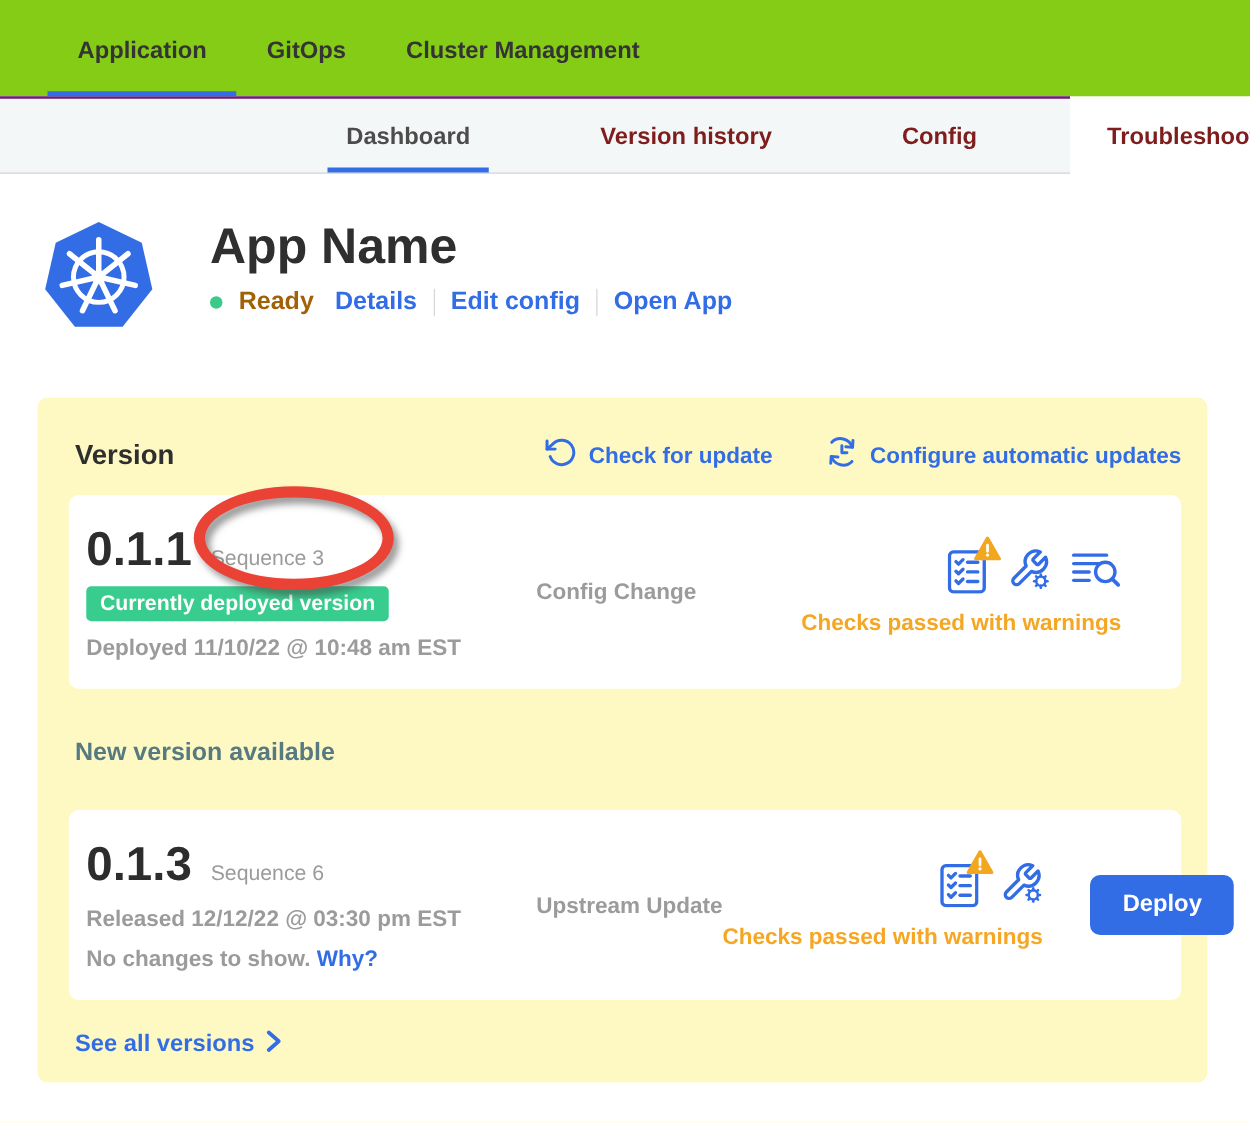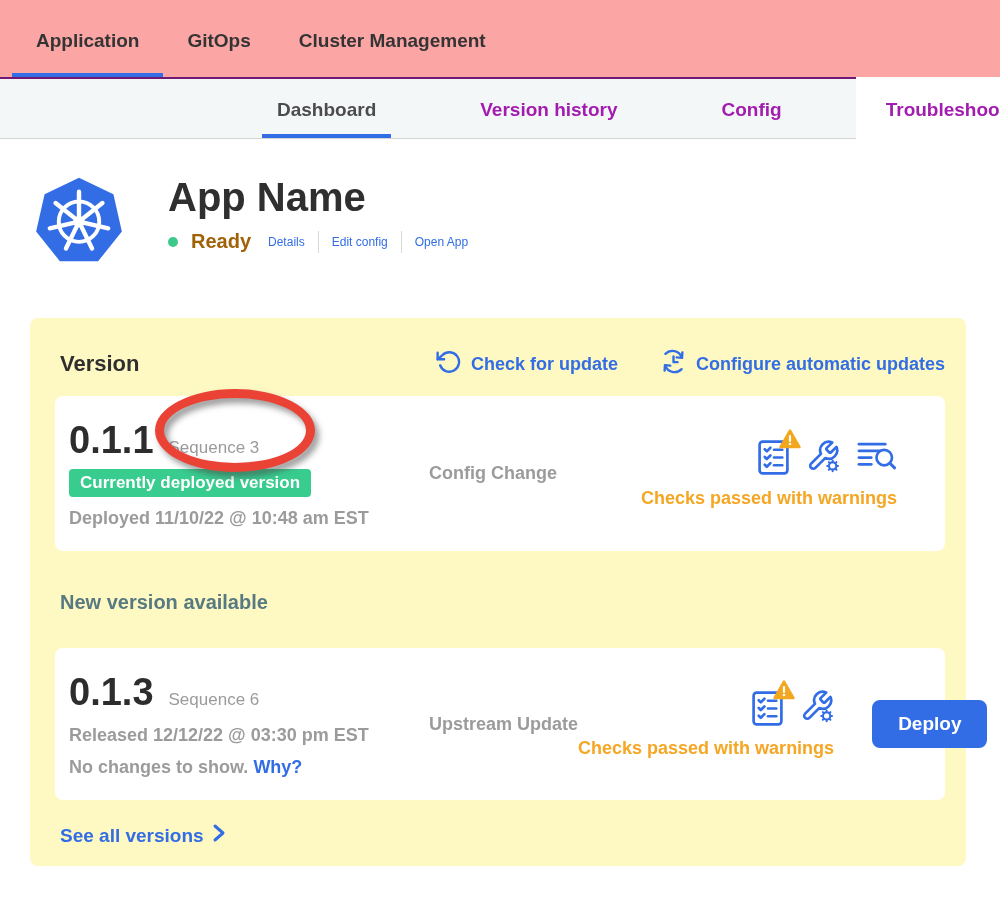--- a/index.html
+++ b/index.html
@@ -3,46 +3,46 @@
 <meta charset="utf-8">
 <style>
   * { margin:0; padding:0; box-sizing:border-box; }
   html,body { width:1000px; height:898px; }
   body {
     font-family:"Liberation Sans", sans-serif;
     background:#ffffff; color:#323232;
     position:relative; overflow:hidden;
   }
   
-  .topnav { display:flex; height:77px; padding-left:12px; background:#fca5a5; }
+  .topnav { display:flex; height:77px; padding-left:38px; background:#84cc16; }
   .topnav .tab {
     display:flex; align-items:center; height:100%;
     padding:8px 24px 0; font-size:19px; font-weight:700; color:#343434;
     border-bottom:4px solid transparent; cursor:pointer; white-space:nowrap;
   }
   .topnav .tab.active { border-bottom-color:#326DE6; }
   
   .subnav {
     display:flex; height:62px; background:#f4f7f8; gap:74px;
     padding-left:262px; border-top:2px solid #701a75; border-bottom:1px solid #d4d4d4;
     width:856px;
   }
   .subnav .tab {
     display:flex; align-items:center; height:100%; padding:6px 15px 0;
-    font-size:19px; font-weight:700; color:#a21caf;
+    font-size:19px; font-weight:700; color:#7f1d1d;
     border-bottom:4px solid transparent; cursor:pointer; white-space:nowrap;
   }
   .subnav .tab.active { color:#4c4c4c; border-bottom-color:#326DE6; }
   
   .app-header { display:flex; margin:36px 0 0 35px; gap:45px; }
   .app-title { font-size:40px; font-weight:700; color:#2f2f2f; line-height:1.1; }
   .status-row { display:flex; align-items:center; gap:13px; margin-top:11px; }
   .dot { width:10px; height:10px; border-radius:50%; background:#3DC98A; }
   .ready { font-size:20px; font-weight:700; color:#a16207; margin-right:4px; }
-  .hlink { font-size:12px; font-weight:400; color:#326DE6; cursor:pointer; text-decoration:none; }
+  .hlink { font-size:20px; font-weight:700; color:#326DE6; cursor:pointer; text-decoration:none; }
   .vdiv { width:1px; height:22px; background:#d8d8d8; }
   
   .panel {
     position:absolute; left:30px; top:318px; width:936px; height:548px;
     background:#fef9c3; border-radius:8px; padding:30px 21px 24px 25px;
   }
   .panel-header { display:flex; align-items:center; margin:0 0 16px 0; }
   .panel-title { font-size:22px; font-weight:700; color:#2f2f2f; margin-left:5px; }
   .panel-links { margin-left:auto; display:flex; align-items:center; gap:42px; }
   .plink { display:flex; align-items:center; gap:9px; color:#326DE6; font-size:18px; font-weight:700; cursor:pointer; white-space:nowrap; }

